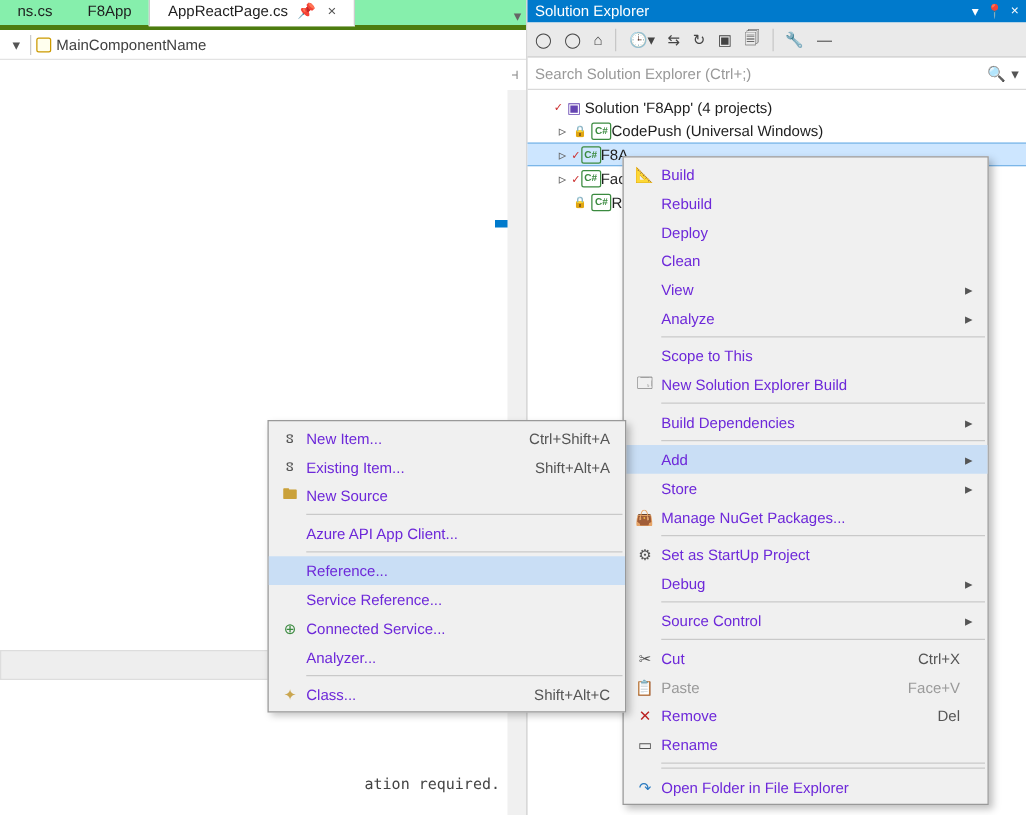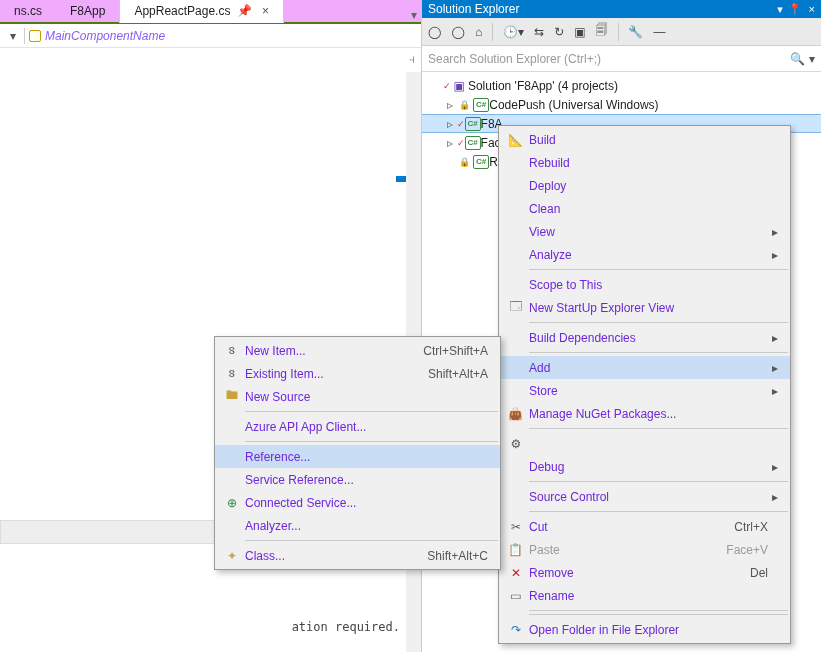--- a/index.html
+++ b/index.html
@@ -1,31 +1,31 @@
 <!DOCTYPE html>
 <html><head>
 <meta charset="utf-8">
 <style>
 * { margin:0; padding:0; box-sizing:border-box; font-family:"Segoe UI",Tahoma,sans-serif; font-size:12px; color:#1e1e1e; }
 body { width:821px; height:652px; background:#f5f5f5; position:relative; overflow:hidden; }
 
 
 .editor { position:absolute; left:0; top:0; width:421px; height:652px; background:#fff; }
 
-.tabbar { height:24px; background:#f0abfc; display:flex; align-items:flex-end; border-bottom:2px solid #4d7c0f; }
+.tabbar { height:24px; background:#86efac; display:flex; align-items:flex-end; border-bottom:4px solid #4d7c0f; }
 .tab { padding:4px 14px; color:#555; cursor:pointer; }
 .tab.active { background:#fff; border:1px solid #ccc; border-bottom:1px solid #fff; position:relative; top:1px; }
 .tab .x { margin-left:6px; color:#555; }
 .pin { color:#666; margin-left:4px; }
 .tab.muted { color:#999; }
 
 .navrow { height:24px; background:#fff; border-bottom:1px solid #e3e3e3; display:flex; align-items:center; padding:0 6px; }
 .navrow .drop { color:#555; margin:0 4px; }
 .navrow .key { width:12px; height:12px; border:1px solid #c90; border-radius:2px; margin-right:4px; background:#ffe; }
-.navrow .txt { color:#8b5cf6;font-style:italic; }
+.navrow .txt { color:#404040; }
 
 .panel { position:absolute; left:0; right:0; top:48px; bottom:0; background:#fff; }
 .splith { position:absolute; right:0; top:4px; width:12px; height:18px; color:#888; }
 .scroll { position:absolute; right:0; top:24px; width:15px; bottom:100px; background:#f0f0f0; }
 .nudge-left{ position:absolute; left:396px; top:128px; width:24px; height:6px; background:#007acc; }
 
 .bottom { position:absolute; left:0; right:15px; bottom:0; height:132px;text-align:right; }
 .bottom .grid { height:24px; background:#eee; border:1px solid #ddd; }
 .bottom .code { font-family:Consolas,monospace; color:#444; padding:6px 6px; white-space:pre; }
 .bottom-scroll { position:absolute; right:0; bottom:0; width:15px; height:132px; background:#f0f0f0; }
@@ -199,21 +199,21 @@
       <span class="ar">▸</span>
     </div>
   <div class="sep"></div>
   <div class="row">
       <span class="icell"></span>
       <span class="lbl">Scope to This</span>
       <span class="ar"></span>
     </div>
   <div class="row">
       <span class="icell">🗔</span>
-      <span class="lbl">New StartUp Explorer View</span>
+      <span class="lbl">New Solution Explorer Build</span>
       <span class="ar"></span>
     </div>
   <div class="sep"></div>
   <div class="row">
       <span class="icell"></span>
       <span class="lbl">Build Dependencies</span>
       <span class="ar">▸</span>
     </div>
   <div class="sep"></div>
   <div class="row hl">
@@ -227,20 +227,21 @@
       <span class="ar">▸</span>
     </div>
   <div class="row">
       <span class="icell">👜</span>
       <span class="lbl">Manage NuGet Packages...</span>
       <span class="ar"></span>
     </div>
   <div class="sep"></div>
   <div class="row">
       <span class="icell">⚙</span>
+      <span class="lbl">Set as StartUp Project</span>
       <span class="ar"></span>
     </div>
   <div class="row">
       <span class="icell"></span>
       <span class="lbl">Debug</span>
       <span class="ar">▸</span>
     </div>
   <div class="sep"></div>
   <div class="row">
       <span class="icell"></span>

